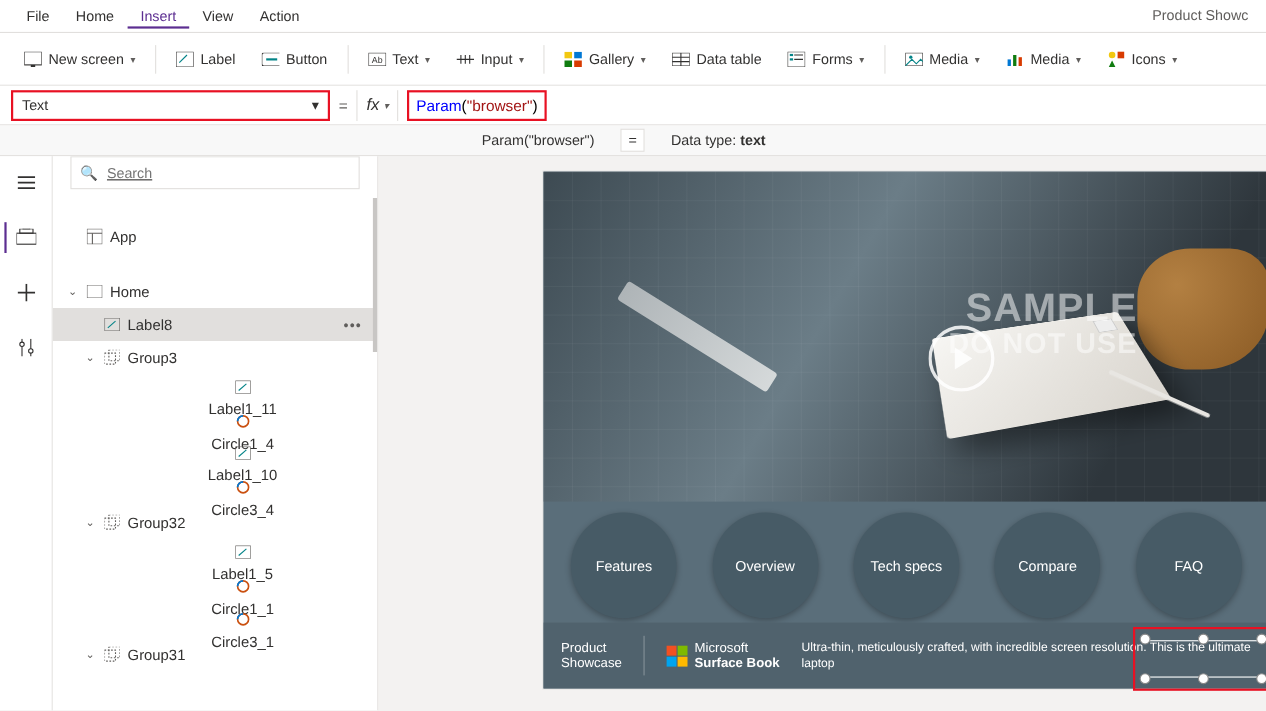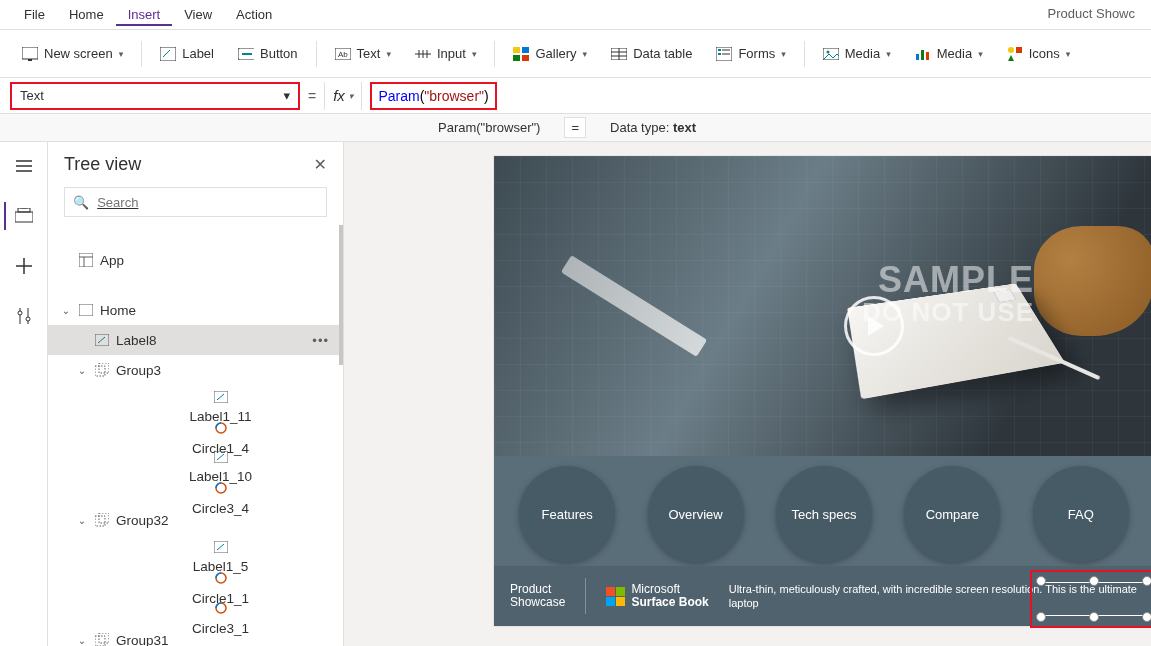--- a/index.html
+++ b/index.html
@@ -289,24 +289,20 @@
         <svg width="14" height="16">
           <line x1="3" y1="0" x2="3" y2="16" stroke="#323130"></line>
           <line x1="11" y1="0" x2="11" y2="16" stroke="#323130"></line>
           <circle cx="3" cy="5" r="2" fill="#fff" stroke="#323130"></circle>
           <circle cx="11" cy="11" r="2" fill="#fff" stroke="#323130"></circle>
         </svg>
       </div>
   </div>
 
   <div class="treepanel">
-    <div class="tree-header">
-      <span>Tree view</span>
-      <span class="tree-close">✕</span>
-    </div>
     <div class="tree-search">
       <span style="color:#a8886b;">🔍</span>
       <input placeholder="Search" style="">
     </div>
     <div class="tree-body" id="tree-body">
       <div class="tree-scroll-thumb"></div>
     <div class="tree-item indent-0">
           <span class="tree-chev"></span>
           <span class="tree-icon">
             <svg width="14" height="14">

